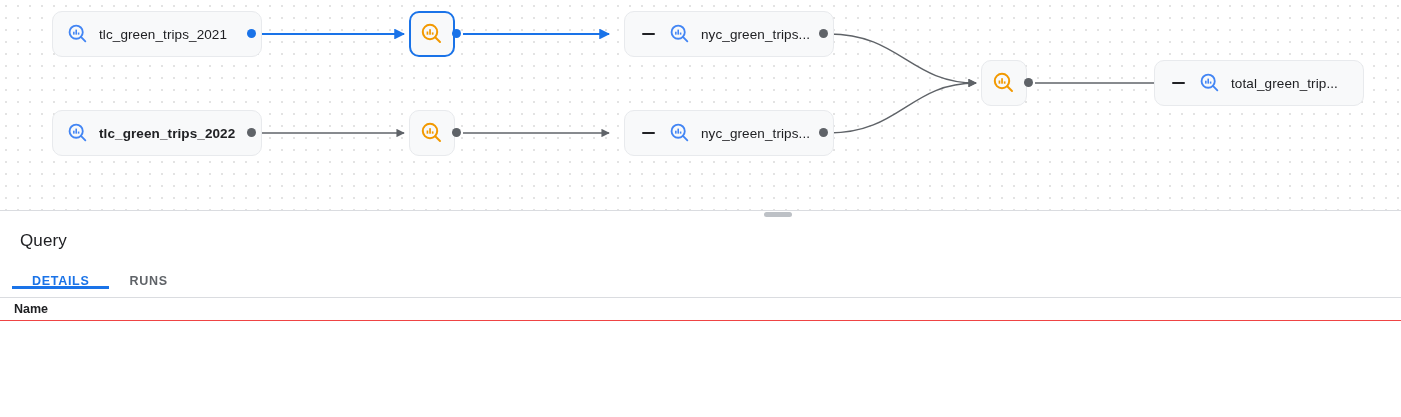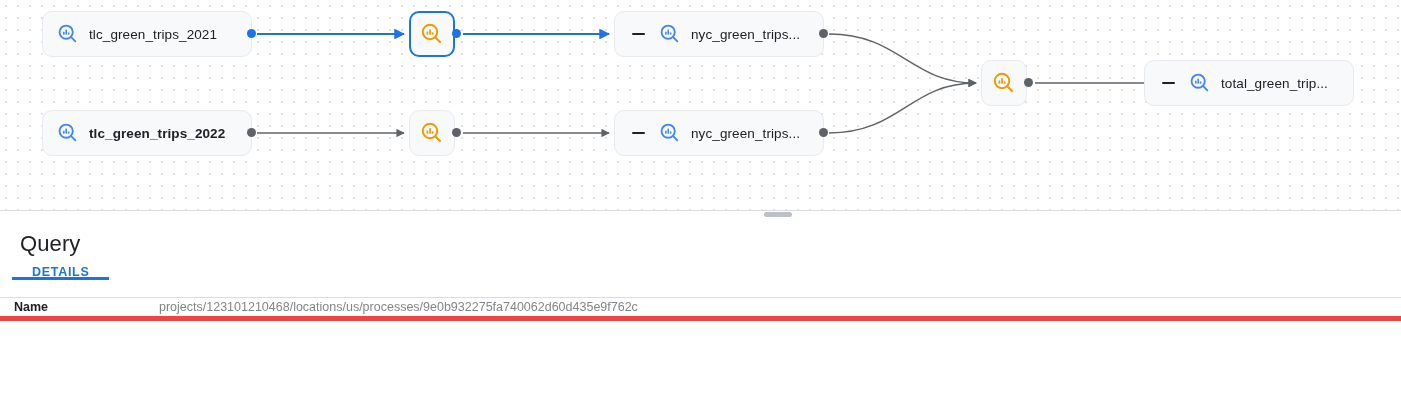--- a/index.html
+++ b/index.html
@@ -37,20 +37,21 @@
     border: 1px solid #e8eaed;
     border-radius: 10px;
     display: flex;
     align-items: center;
     z-index: 3;
   }
   .node.entity {
     height: 46px;
     padding: 0 14px;
     gap: 10px;
+    margin-left: 10px;
   }
   .node.process {
     width: 46px; height: 46px;
     justify-content: center;
     padding: 0;
   }
   .node.process.selected {
     border: 2px solid #1a73e8;
     background: #f8f9fa;
   }
@@ -112,31 +113,31 @@
   #details-panel {
     position: absolute;
     left: 0; top: 211px;
     width: 1401px; height: 206px;
     background: #ffffff;
     overflow: hidden;
   }
   #panel-title {
     position: absolute;
     left: 20px; top: 20px;
-    font-size: 22px;
+    font-size: 17px;
     color: #202124;
     letter-spacing: .1px;
   }
   #tab-bar {
     position: absolute;
     left: 0; top: 54px;
     width: 1401px; height: 33px;
     border-bottom: 1px solid #dadce0;
     display: flex;
-    align-items: flex-start;
+    align-items: center;
     padding-left: 12px;
   }
   .tab {
     display: flex; align-items: center; justify-content: center;
     padding: 0 20px;
     font-size: 12.5px;
     font-weight: bold;
     letter-spacing: .7px;
     color: #5f6368;
     cursor: pointer;
@@ -150,21 +151,21 @@
     height: 3px;
     background: #1a73e8;
   }
 
   
   .prop-table { position: absolute; left: 0; top: 87px; width: 1401px; }
   .prop-row {
     display: flex;
     align-items: center;
     height: 23px;
-    border-bottom: 5px solid #ef4444;
+    border-bottom: 1px solid #ef4444;
     padding-left: 14px;
   }
   .prop-key {
     width: 145px;
     flex: 0 0 145px;
     font-size: 12.5px;
     font-weight: bold;
     color: #202124;
   }
   .prop-val {
@@ -324,22 +325,22 @@
 
 <div id="panel-divider"></div>
 <div id="drag-handle"></div>
 
 <div id="details-panel">
 
   <div id="panel-title">Query</div>
 
   <div id="tab-bar">
     <div class="tab active">DETAILS</div>
+    <div class="tab">RUNS</div>
   </div>
 
   <div class="prop-table">
     <div class="prop-row">
       <div class="prop-key">Name</div>
-      <div class="prop-val">projects/123101210468/locations/us/processes/9e0b932275fa740062d60d435e9f762c</div>
     </div>
   </div>
 
 </div>
 
 </body></html>

